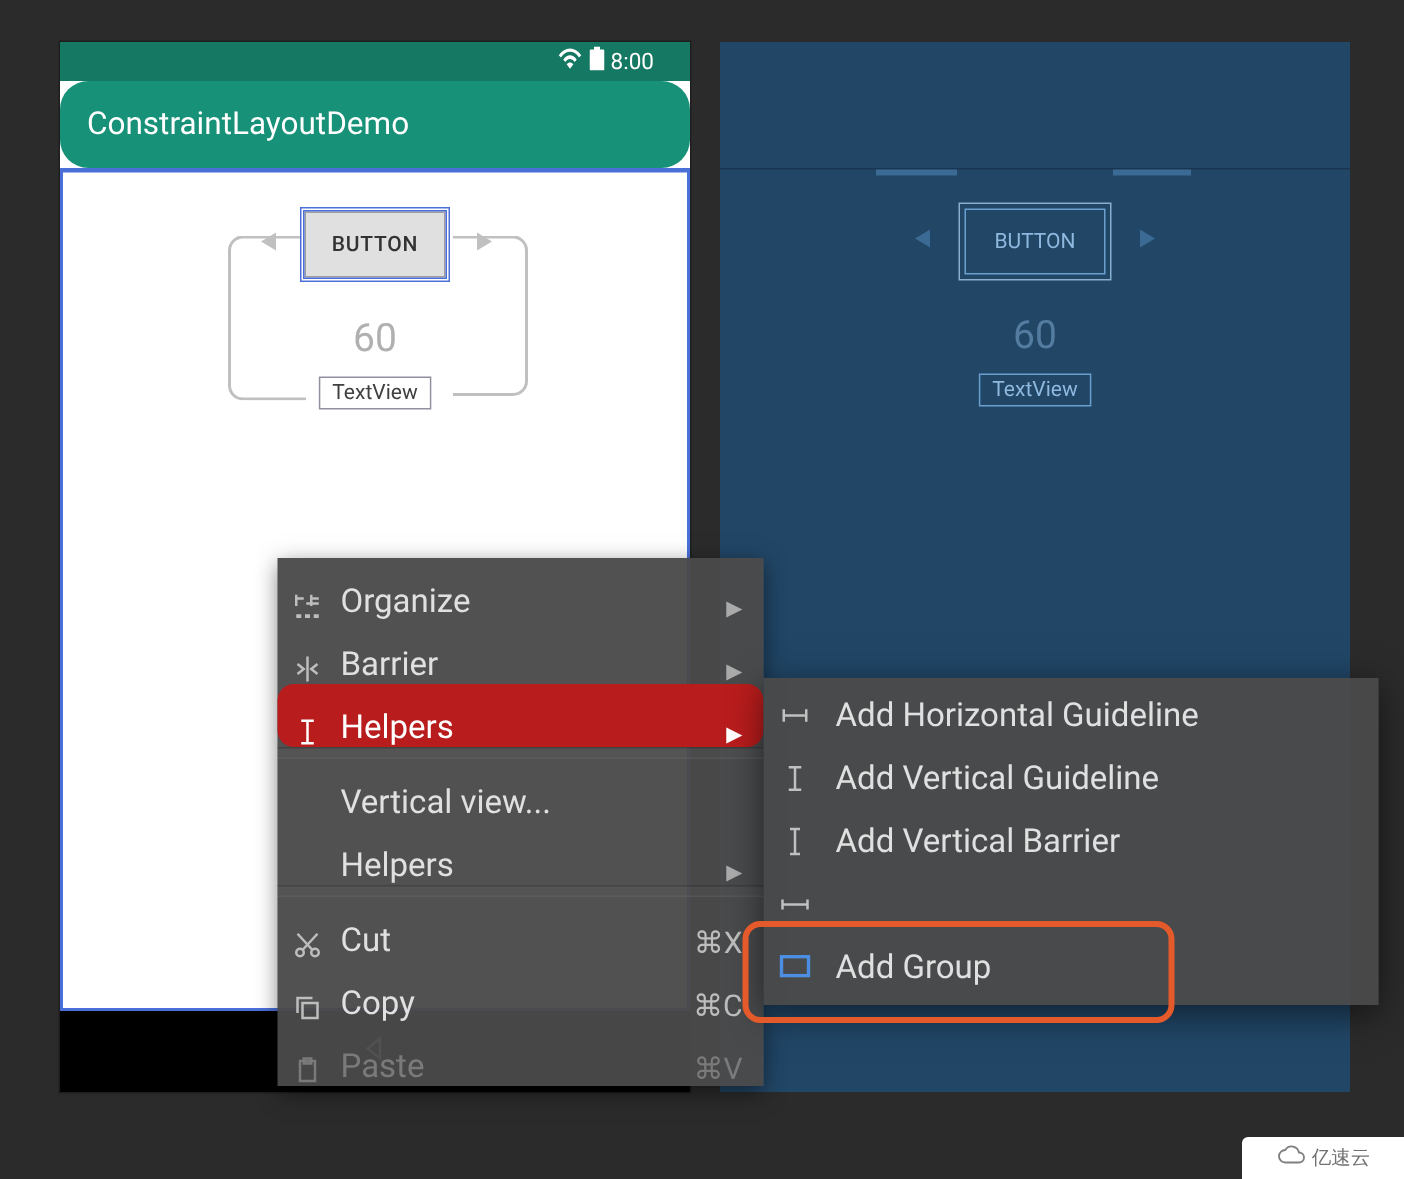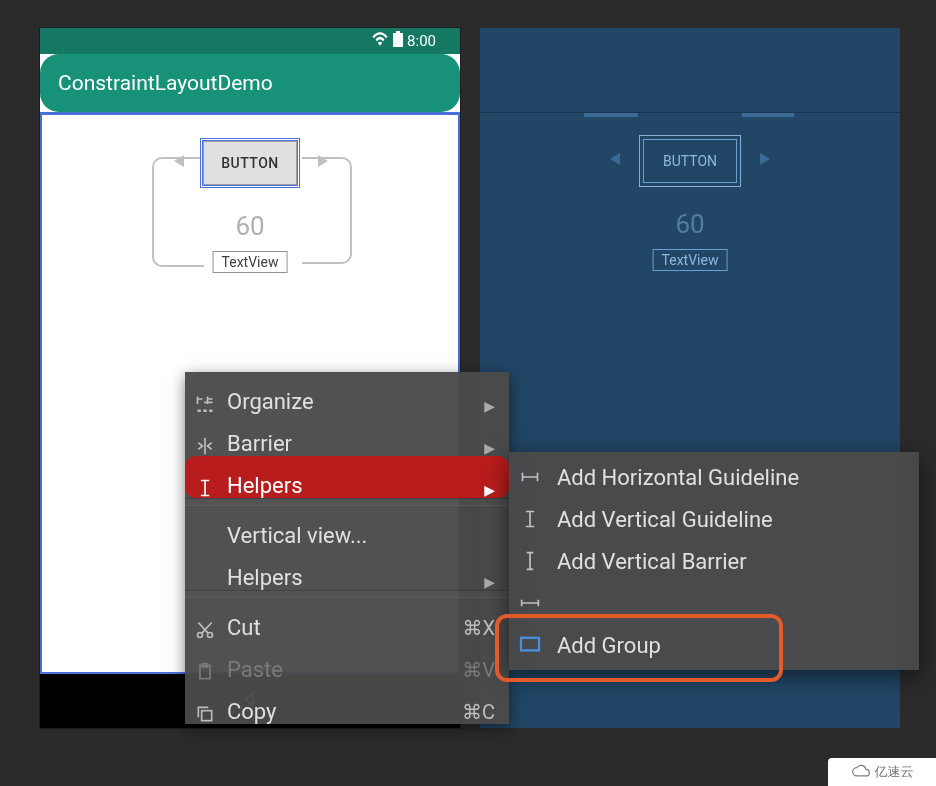--- a/index.html
+++ b/index.html
@@ -302,39 +302,39 @@
       <span class="menu-icon">
         <svg width="20" height="20" viewBox="0 0 24 24" fill="none" stroke="#bdbdbd" stroke-width="2">
             <circle cx="6" cy="18" r="3"></circle>
             <circle cx="18" cy="18" r="3"></circle>
             <path d="M8 16L20 3M16 16L4 3"></path>
           </svg>
       </span>
       <span class="label">Cut</span>
       <span class="shortcut">⌘X</span>
     </div>
+    <div class="menu-row">
+      <span class="menu-icon">
+        <svg width="20" height="20" viewBox="0 0 24 24" fill="none" stroke="#bdbdbd" stroke-width="2">
+            <rect x="8" y="8" width="12" height="12"></rect>
+            <path d="M4 16V4h12"></path>
+          </svg>
+      </span>
+      <span class="label">Copy</span>
+      <span class="shortcut">⌘C</span>
+    </div>
     <div class="menu-row disabled">
       <span class="menu-icon">
         <svg width="20" height="20" viewBox="0 0 24 24" fill="none" stroke="#7a7a7a" stroke-width="2">
             <rect x="6" y="4" width="12" height="16"></rect>
             <rect x="9" y="2" width="6" height="4"></rect>
           </svg>
       </span>
       <span class="label">Paste</span>
       <span class="shortcut">⌘V</span>
-    </div>
-    <div class="menu-row">
-      <span class="menu-icon">
-        <svg width="20" height="20" viewBox="0 0 24 24" fill="none" stroke="#bdbdbd" stroke-width="2">
-            <rect x="8" y="8" width="12" height="12"></rect>
-            <path d="M4 16V4h12"></path>
-          </svg>
-      </span>
-      <span class="label">Copy</span>
-      <span class="shortcut">⌘C</span>
     </div>
   </div>
 
   <div class="submenu">
     <div class="sub-row">
       <span class="sub-icon">
         <svg width="22" height="20" viewBox="0 0 24 24" fill="none" stroke="#c0c0c0" stroke-width="2">
             <path d="M3 12h18M3 7v10M21 7v10"></path>
           </svg>
       </span>

